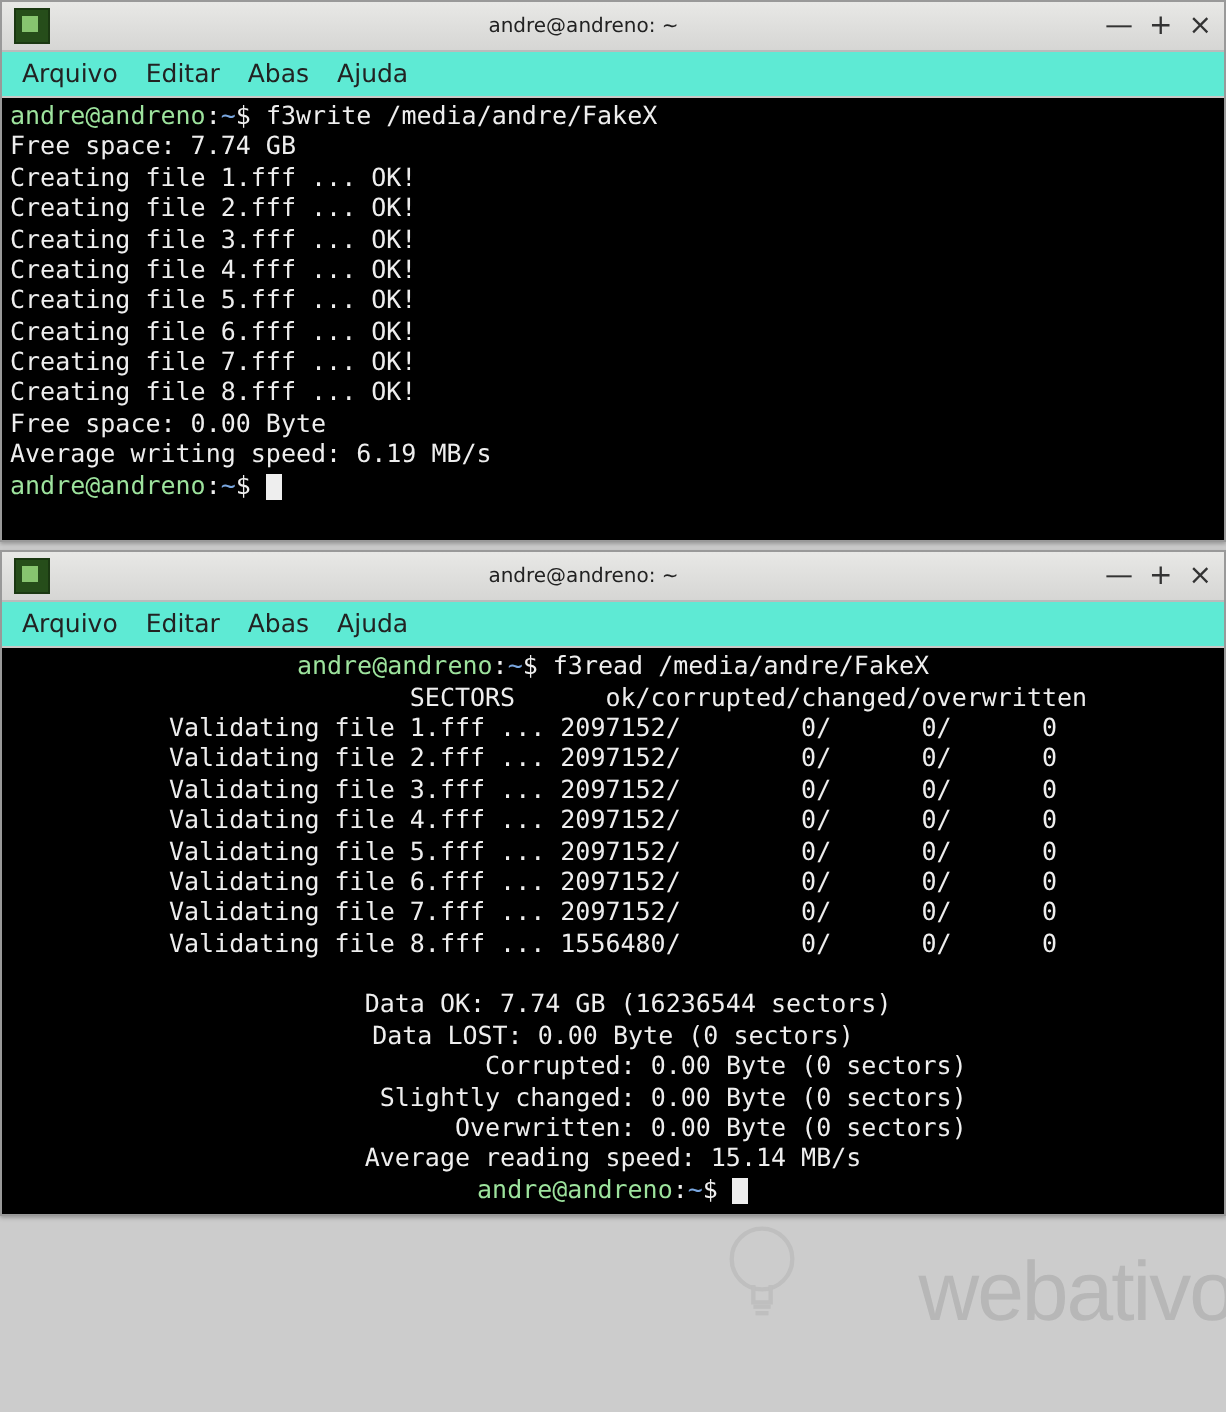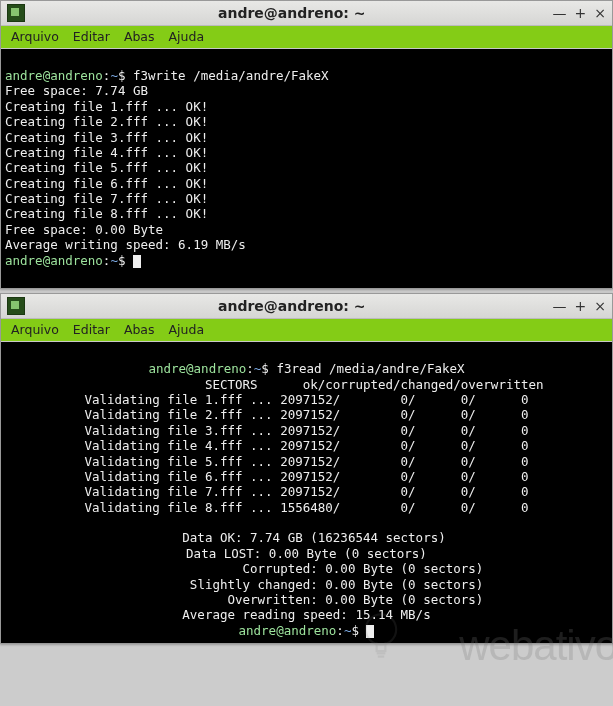--- a/index.html
+++ b/index.html
@@ -39,47 +39,47 @@
   .title-icon::after{
     content:"";
     position:absolute;
     left:3px; top:3px;
     width:8px; height:8px;
     background:#87c46f;
   }
   .window-title {
     flex: 1;
     text-align: center;
-    font-weight: bold;
-    font-size: 14px;
+    font-weight: normal;
+    font-size: 10px;
     color: #222;
   }
   .window-buttons {
     display: flex;
     gap: 8px;
     font-family: "DejaVu Sans", sans-serif;
     font-size: 14px;
     color: #333;
   }
   .window-buttons span { cursor: default; }
   .menubar {
     display: flex;
     gap: 14px;
     padding: 3px 10px 4px 10px;
-    background: #84cc16;
+    background: #5eead4;
     border-bottom: 1px solid #c8c8c6;
     font-family: "DejaVu Sans", sans-serif;
     font-size: 12.5px;
     color: #222;
   }
   .menu-item { cursor: default; }
   .terminal {
     background: #000;
     color: #eeeeee;
-    padding: 19px 4px 5px 4px;
+    padding: 1px 4px 5px 4px;
     white-space: pre;
     line-height: 1.23;
     font-family: "DejaVu Sans Mono", monospace;
     font-size: 12.5px;
   }
   .prompt-user { color: #9de39d; }
   .prompt-tilde { color: #7aa7e0; }
   .cursor {
     display: inline-block;
     width: 8px;

